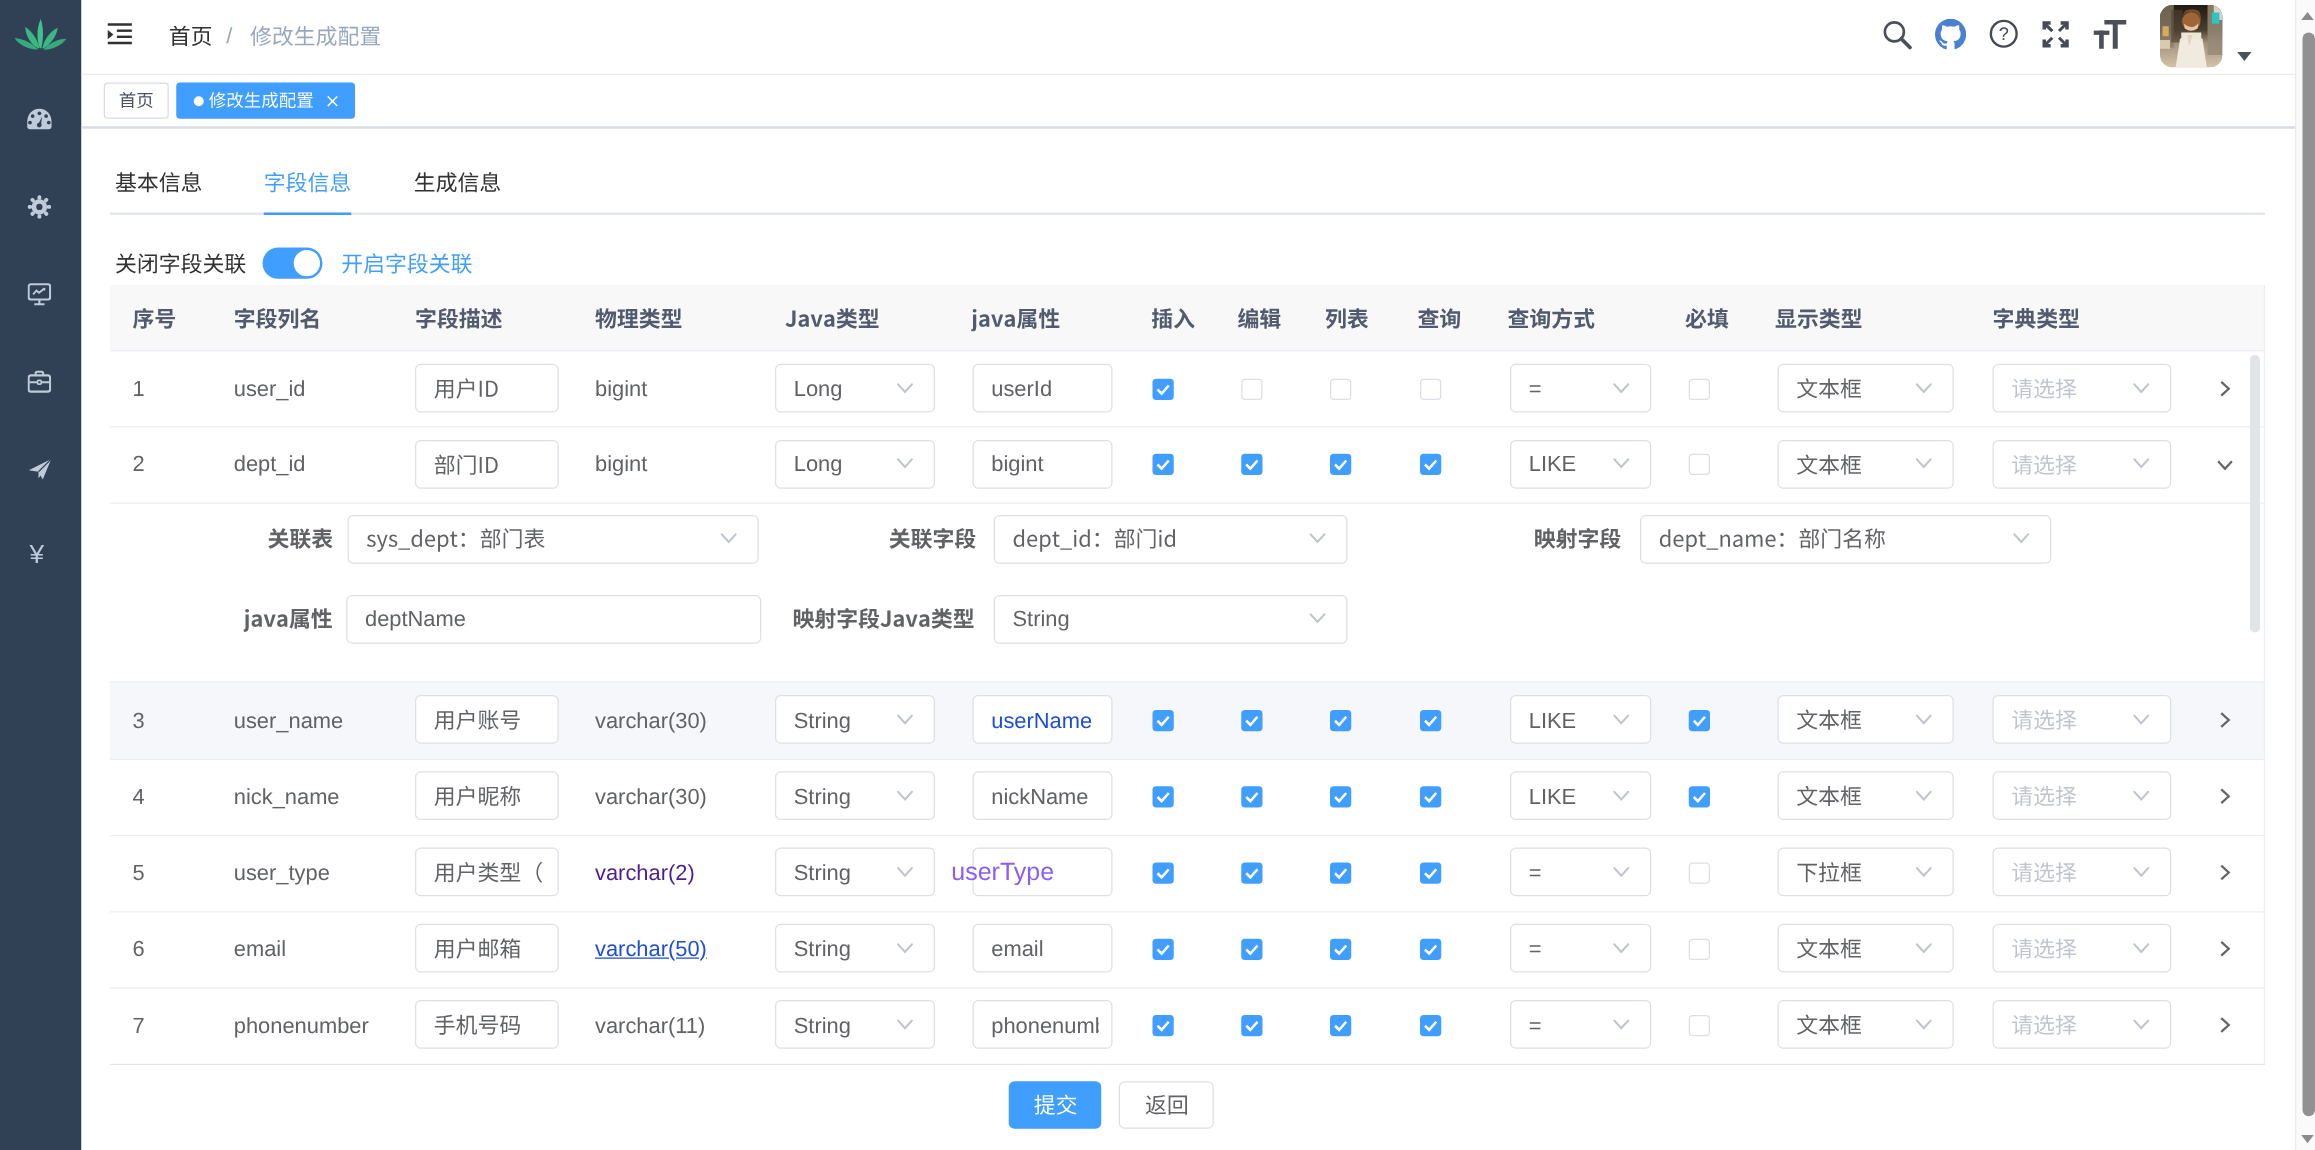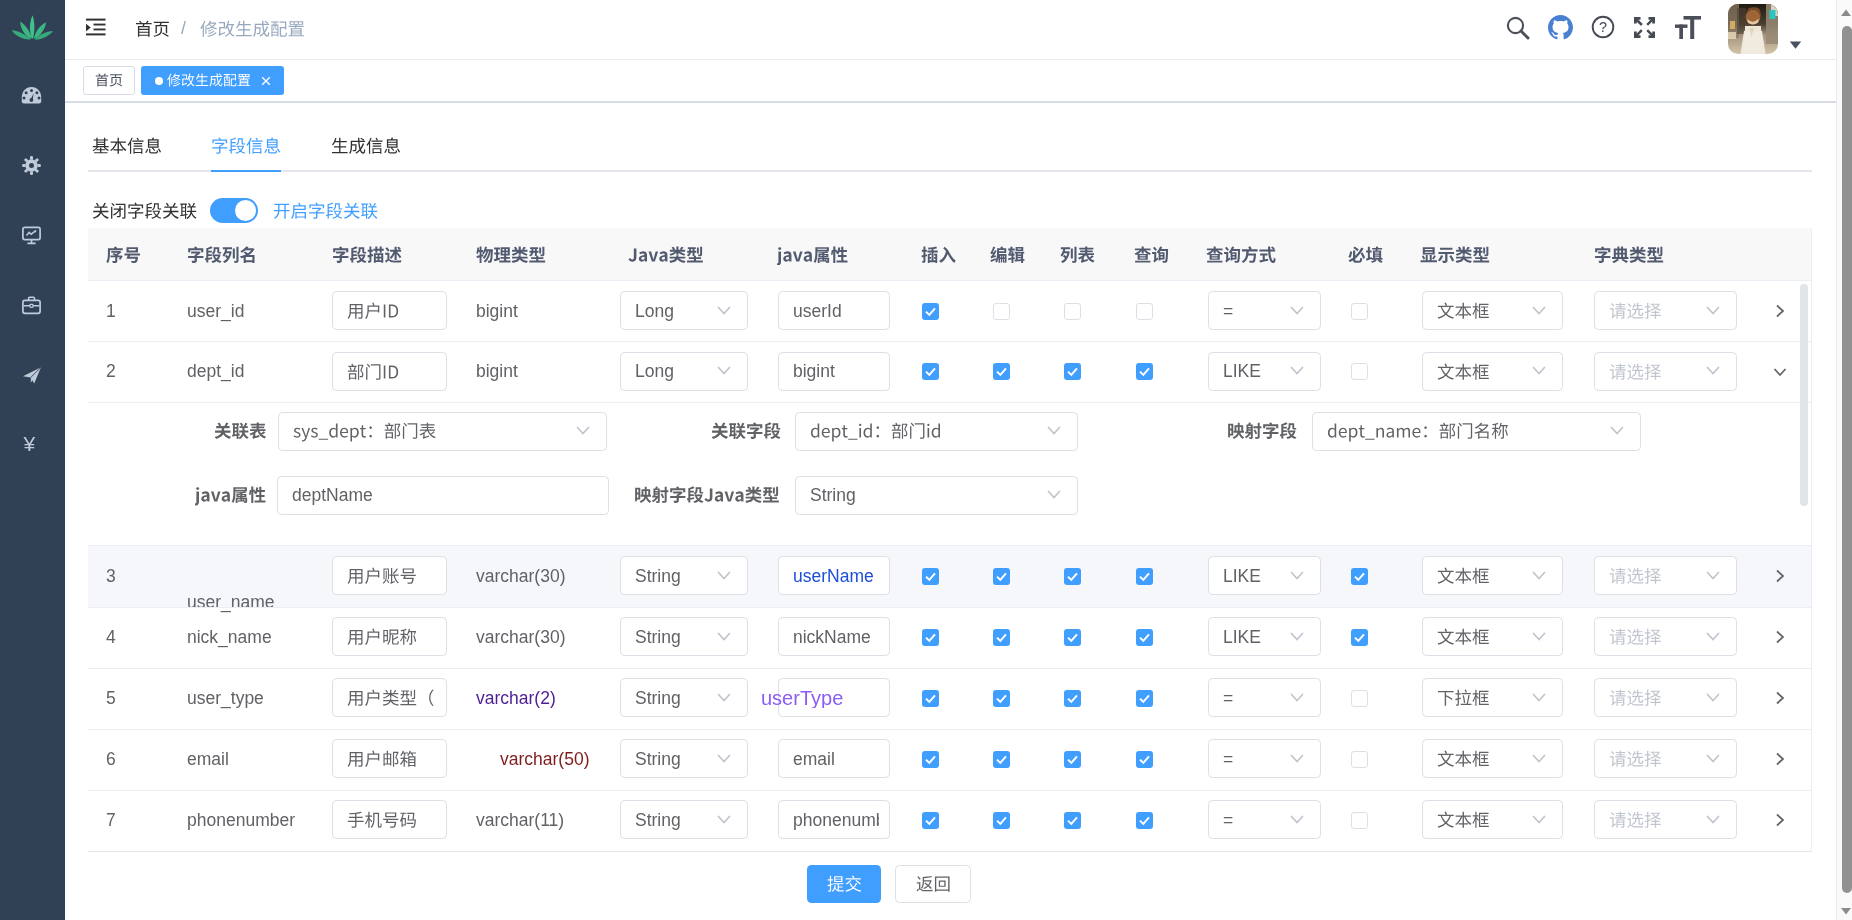--- a/index.html
+++ b/index.html
@@ -254,21 +254,21 @@
     <path d="M1.5 1.5 L7 7.5 L12.5 1.5" stroke="#c0c4cc" stroke-width="1.7" fill="none" stroke-linecap="round"></path>
   </svg>
 <svg class="z" style="left:1609.0px;top:362.57px;width:54.5px;height:19.6px">
     <use href="#g16" fill="#bfc4cd"></use>
   </svg>
 <svg class="z" style="left:1775.0px;top:363.50px;width:10px;height:16px;transform:rotate(90deg);" viewBox="0 0 10 16">
     <path d="M2 2.5 L8 8 L2 13.5" stroke="#636669" stroke-width="1.8" fill="none"></path>
   </svg>
 <div style="position:absolute;left:88.0px;top:401.50px;width:1724.0px;height:1.0px;background:#ebeef5"></div>
 <div class="t" style="left:106.0px;top:565.90px;font-size:17.5px;color:#606266;">3</div>
-<div class="t" style="left:187.0px;top:565.90px;font-size:17.5px;color:#606266;margin-top:26px;">user_name</div>
+<div class="t" style="left:187.0px;top:565.90px;font-size:17.5px;color:#606266;">user_name</div>
 <div class="ib" style="left:332.0px;top:556.00px;width:115.0px;height:39.0px;"></div>
 <svg class="z" style="left:347.0px;top:567.08px;width:72.0px;height:19.6px">
     <use href="#g18" fill="#606266"></use>
   </svg>
 <div class="t" style="left:476.0px;top:565.90px;font-size:17.5px;color:#606266;">varchar(30)</div>
 <div class="ib" style="left:620.0px;top:556.00px;width:128.0px;height:39.0px;"></div>
 <svg class="z" style="left:717.0px;top:570.50px;width:14px;height:10px" viewBox="0 0 14 10">
     <path d="M1.5 1.5 L7 7.5 L12.5 1.5" stroke="#c0c4cc" stroke-width="1.7" fill="none" stroke-linecap="round"></path>
   </svg>
 <div class="t" style="left:635.0px;top:565.90px;font-size:17.5px;color:#606266;">String</div>
@@ -427,21 +427,21 @@
 <svg class="z" style="left:1775.0px;top:690.00px;width:10px;height:16px;" viewBox="0 0 10 16">
     <path d="M2 2.5 L8 8 L2 13.5" stroke="#636669" stroke-width="1.8" fill="none"></path>
   </svg>
 <div style="position:absolute;left:88.0px;top:729.00px;width:1724.0px;height:1.0px;background:#ebeef5"></div>
 <div class="t" style="left:106.0px;top:748.90px;font-size:17.5px;color:#606266;">6</div>
 <div class="t" style="left:187.0px;top:748.90px;font-size:17.5px;color:#606266;">email</div>
 <div class="ib" style="left:332.0px;top:739.00px;width:115.0px;height:39.0px;"></div>
 <svg class="z" style="left:347.0px;top:750.08px;width:72.0px;height:19.6px">
     <use href="#g22" fill="#606266"></use>
   </svg>
-<div class="t" style="left:500px;top:748.90px;font-size:17.5px;color:#7f1d1d;">varchar(50)</div>
+<div class="t" style="left:476.0px;top:748.90px;font-size:17.5px;color:#1d4ed8;text-decoration:underline;">varchar(50)</div>
 <div class="ib" style="left:620.0px;top:739.00px;width:128.0px;height:39.0px;"></div>
 <svg class="z" style="left:717.0px;top:753.50px;width:14px;height:10px" viewBox="0 0 14 10">
     <path d="M1.5 1.5 L7 7.5 L12.5 1.5" stroke="#c0c4cc" stroke-width="1.7" fill="none" stroke-linecap="round"></path>
   </svg>
 <div class="t" style="left:635.0px;top:748.90px;font-size:17.5px;color:#606266;">String</div>
 <div class="ib" style="left:778.0px;top:739.00px;width:112.0px;height:39.0px;"></div>
 <div class="t" style="left:793.0px;top:748.90px;font-size:17.5px;color:#606266;width:86.0px;overflow:hidden;white-space:nowrap;">email</div>
 <div style="position:absolute;left:922.0px;top:750.50px;width:17px;height:17px;background:#409EFF;border-radius:3px"></div>
 <svg class="z" style="left:922.0px;top:750.50px;width:17px;height:17px" viewBox="0 0 17 17">
     <path d="M4 8.6 L7.3 11.9 L13 5.4" stroke="#fff" stroke-width="2" fill="none"></path>

